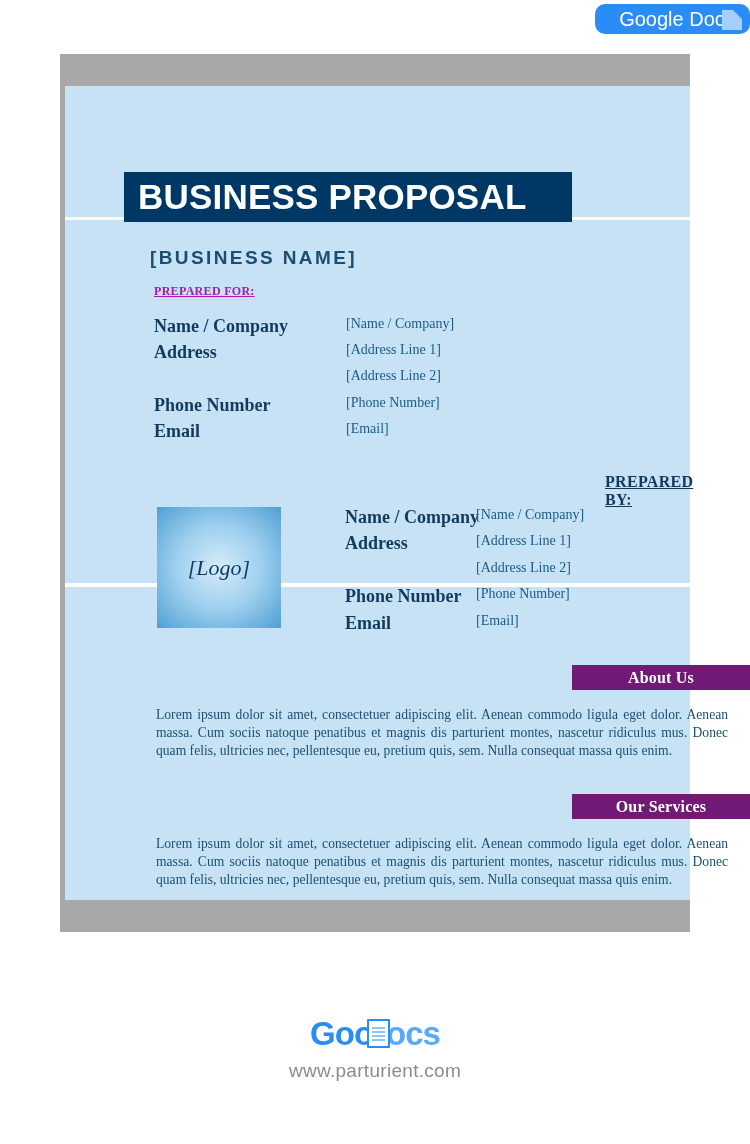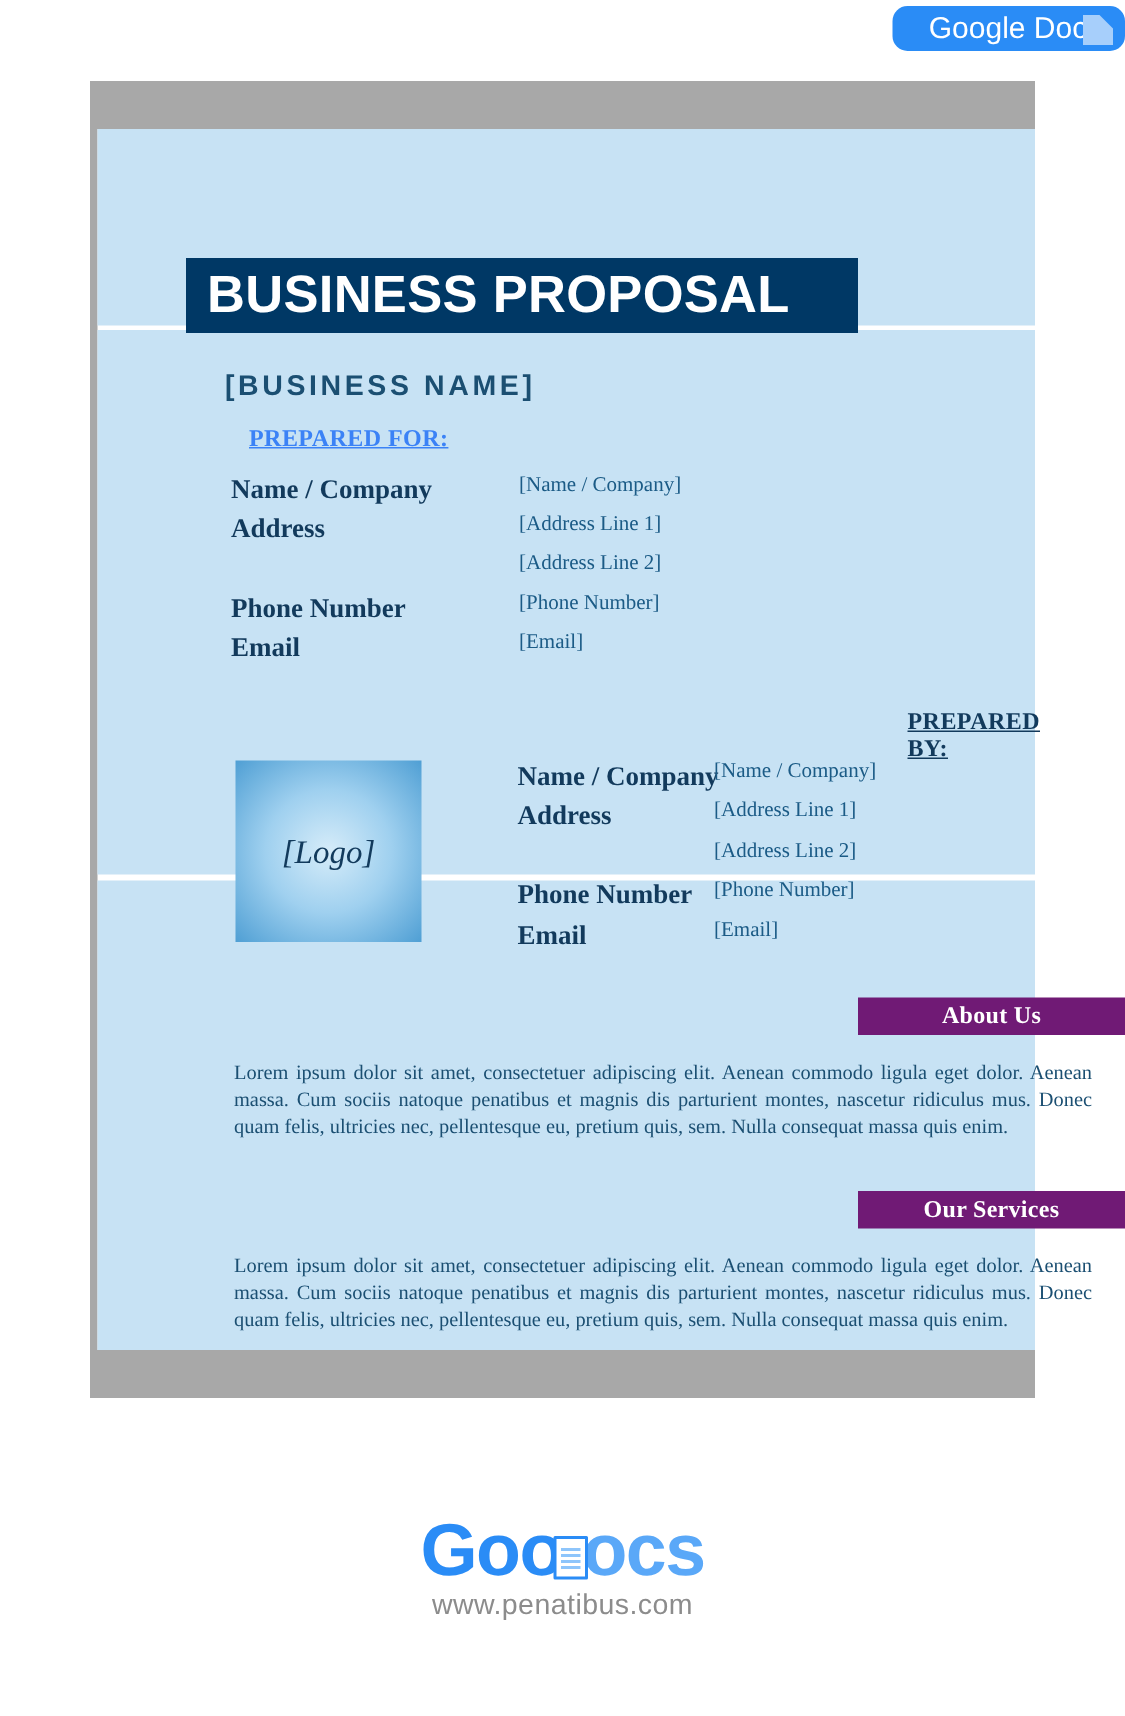--- a/index.html
+++ b/index.html
@@ -123,26 +123,25 @@
     letter-spacing: 2.4px;
     color: #1b4f72;
     white-space: nowrap;
   }
 
   
   #prepared-for-label {
     position: absolute;
     left: 94px;
     top: 230px;
-    font-size: 16px;
-    font-weight: 700;
-    color: #3b82f6;
+    font-size: 12px;
+    font-weight: 700;
+    color: #a21caf;
     text-decoration: underline;
     letter-spacing: 0.3px;
-    margin-left: 12px;
   }
   #prepared-by-label {
     position: absolute;
     left: 545px;
     top: 419px;
     font-size: 16px;
     font-weight: 700;
     color: #123a5c;
     text-decoration: underline;
     letter-spacing: 0.3px;
@@ -227,21 +226,21 @@
   
   #footer {
     position: absolute;
     left: 0;
     top: 1010px;
     width: 750px;
     text-align: center;
   }
   #footer .goodocs-logo {
     font-family: "Liberation Sans", sans-serif;
-    font-size: 49px;
+    font-size: 33px;
     font-weight: 700;
     color: #2a8cf6;
     letter-spacing: -1px;
     line-height: 48px;
     position: relative;
     display: inline-block;
   }
   #footer .goodocs-logo .lighter { color: #5aa8f8; }
   #footer .doc-glyph {
     display: inline-block;
@@ -351,14 +350,14 @@
 
   <div class="section-bar" id="bar-services">
     <span class="section-title">Our Services</span>
   </div>
   <div class="section-body" id="body-services">Lorem ipsum dolor sit amet, consectetuer adipiscing elit. Aenean commodo ligula eget dolor. Aenean massa. Cum sociis natoque penatibus et magnis dis parturient montes, nascetur ridiculus mus. Donec quam felis, ultricies nec, pellentesque eu, pretium quis, sem. Nulla consequat massa quis enim.</div>
 
 </div>
 
 <div id="footer">
   <div class="goodocs-logo"><span>Goo</span><span class="doc-glyph"></span><span class="lighter">ocs</span></div>
-  <div class="goodocs-url">www.penatibus.com</div>
+  <div class="goodocs-url">www.parturient.com</div>
 </div>
 
 </body></html>

